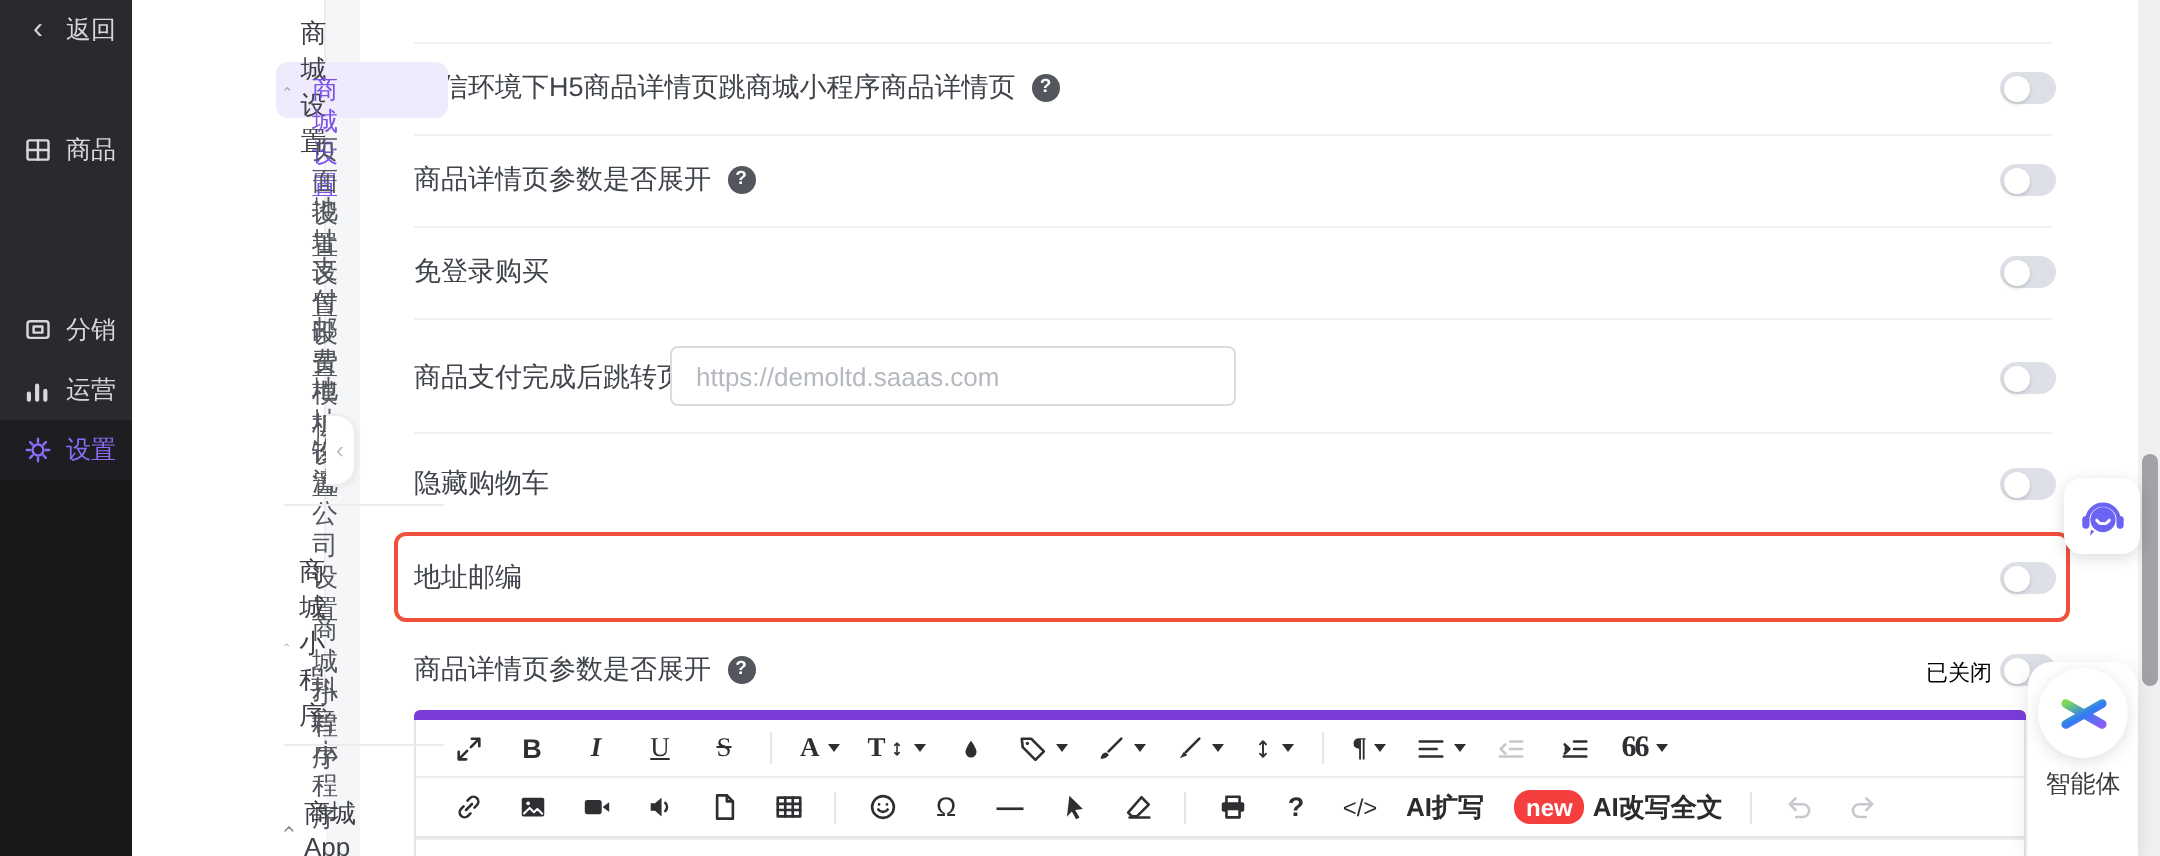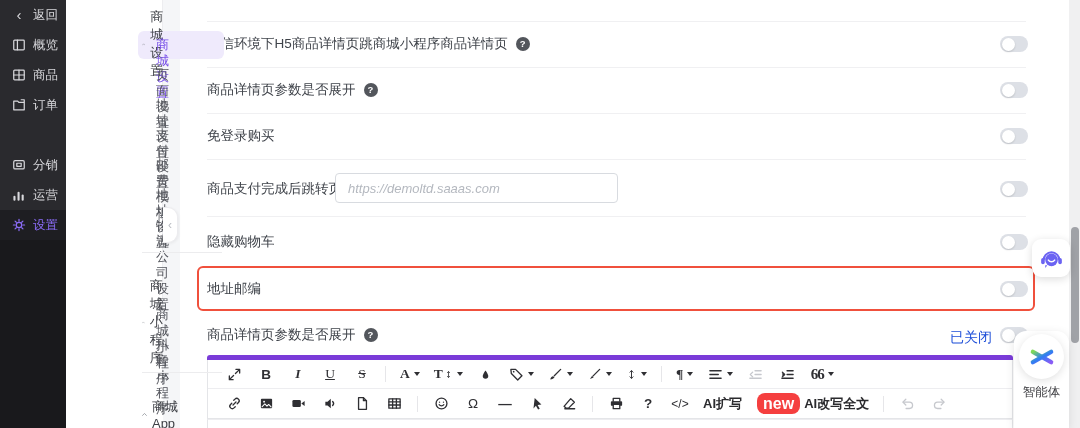--- a/index.html
+++ b/index.html
@@ -41,22 +41,22 @@
            font-size:9.5px; font-weight:bold; align-items:center; justify-content:center; margin-left:2px; }
   .toggle { position:absolute; left:1000px; width:28px; height:16px; border-radius:8px; background:#dde0e6; cursor:pointer; }
   .toggle .knob { position:absolute; left:1.5px; top:1.5px; width:13px; height:13px; border-radius:50%;
                   background:#fff; box-shadow:0 1px 2px rgba(0,0,0,.15); }
   .url-input { position:absolute; left:335px; top:173px; width:283px; height:30px; border:1px solid #d8dbe0;
                border-radius:4px; font-size:13px; color:#3f434a; padding:0 12px; outline:none;
                font-family:"Liberation Sans","DejaVu Sans",sans-serif; }
   .url-input::placeholder { color:#b4b8bf; }
   .redbox { position:absolute; left:197px; top:266px; width:838px; height:45px; border:2px solid #f0503c;
             border-radius:6px; pointer-events:none; }
-  .status-txt { position:absolute; left:950px; top:329px; width:46px; 
-                font-size:14px; color:#1d4ed8; }
+  .status-txt { position:absolute; left:950px; top:329px; width:46px; text-align:right;
+                font-size:11px; color:#000000; }
 
   
   .editor { position:absolute; left:207px; top:355px; width:806px; }
   .ed-bar { height:5px; background:#7a3bd8; border-radius:3px 3px 0 0; }
   .ed-tb { background:#fff; border:1px solid #e4e5e8; border-top:none; }
   .tbrow { display:flex; align-items:center; height:29px; padding:0 10px; }
   .tbrow.first { border-bottom:1px solid #ededf0; }
   .tbtn { display:flex; align-items:center; justify-content:center; min-width:18px; height:24px;
           margin:0 7px; color:#2f2f33; font-size:13.5px; cursor:pointer; white-space:nowrap; }
   .tbtn svg { width:15px; height:15px; stroke:currentColor; fill:none; stroke-width:1.4;
@@ -65,21 +65,21 @@
   .tsep { width:1px; height:16px; background:#e6e6e9; margin:0 7px; }
   .caret { width:0; height:0; border-left:3.5px solid transparent; border-right:3.5px solid transparent;
            border-top:4px solid #2f2f33; margin-left:4px; }
   .b-bold { font-weight:bold; }
   .b-italic { font-style:italic; font-family:"Liberation Serif","DejaVu Serif",serif; font-weight:bold; }
   .b-under { text-decoration:underline; font-family:"Liberation Serif","DejaVu Serif",serif; }
   .b-strike { text-decoration:line-through; font-family:"Liberation Serif","DejaVu Serif",serif; }
   .b-serif { font-family:"Liberation Serif","DejaVu Serif",serif; font-weight:bold; }
   .b-quote { font-family:"Liberation Serif","DejaVu Serif",serif; font-weight:bold; font-size:15px; letter-spacing:-1px; }
   .ai-txt { font-size:13px; font-weight:bold; color:#2b2b2e; }
-  .new-badge { background:#f53f3f; color:#fff; font-size:16px; font-weight:bold; border-radius:8px;
+  .new-badge { background:#f53f3f; color:#fff; font-size:12px; font-weight:bold; border-radius:8px;
                padding:1.5px 6px; margin:0 4px 0 8px; }
   .ed-body { background:#fff; border:1px solid #e4e5e8; border-top:1px solid #ededf0; height:60px; }
 
   
   .scroll-track { position:absolute; left:1069px; top:0; width:11px; height:428px; background:#f0f0f1; z-index:5; }
   .scroll-thumb { position:absolute; left:1.5px; top:227px; width:8px; height:116px; background:#a0a2a7; border-radius:4px; }
   .headset-card { position:absolute; left:1032px; top:239px; width:38px; height:38px; background:#fff;
                   border-radius:9px; box-shadow:0 2px 8px rgba(0,0,0,.14); z-index:6;
                   display:flex; align-items:center; justify-content:center; cursor:pointer; }
   .agent-panel { position:absolute; left:1014px; top:331px; width:55px; height:97px; background:#fff;
@@ -93,43 +93,29 @@
 <body>
 
 <div class="rail">
   <div class="rail-top"></div>
 
   <div class="ritem" style="top:0">
     <span class="back-gl">‹</span>
     <span>返回</span>
   </div>
 
-  <div class="ritem" style="top:30px">
-    <svg viewBox="0 0 16 16">
-        <rect x="2" y="2.5" width="12" height="11" rx="1"></rect>
-        <path d="M6.2 2.5 v11"></path>
-      </svg>
-    <span>概览</span>
-  </div>
 
   <div class="ritem" style="top:60px">
     <svg viewBox="0 0 16 16">
         <rect x="2" y="2.5" width="12" height="11" rx="1"></rect>
         <path d="M2 8 h12 M8 2.5 v11"></path>
       </svg>
     <span>商品</span>
   </div>
 
-  <div class="ritem" style="top:90px">
-    <svg viewBox="0 0 16 16">
-        <path d="M2 13.5 V3.5 h4.5 l1.3 1.6 H14 v8.4 z"></path>
-        <path d="M10.5 2 h3.5 v2.5"></path>
-      </svg>
-    <span>订单</span>
-  </div>
 
 
   <div class="ritem" style="top:150px">
     <svg viewBox="0 0 16 16">
         <rect x="2" y="3" width="12" height="9.5" rx="1.5"></rect>
         <rect x="5.5" y="6" width="5" height="3.5"></rect>
       </svg>
     <span>分销</span>
   </div>
 
@@ -220,21 +206,21 @@
   <div class="crow" style="left:27px; top:128px">
     <span>免登录购买</span>
   </div>
   <div class="toggle" style="left:820px; top:128px">
       <div class="knob"></div>
     </div>
 
   <div class="crow" style="left:27px; top:181px">
     <span>商品支付完成后跳转页面</span>
   </div>
-  <input class="url-input" style="left: 155px; top: 173px; font-style: italic;" type="text" placeholder="https://demoltd.saaas.com">
+  <input class="url-input" style="left: 155px; top: 173px;" type="text" placeholder="https://demoltd.saaas.com">
   <div class="toggle" style="left:820px; top:181px">
       <div class="knob"></div>
     </div>
 
   <div class="crow" style="left:27px; top:234px">
     <span>隐藏购物车</span>
   </div>
   <div class="toggle" style="left:820px; top:234px">
       <div class="knob"></div>
     </div>

